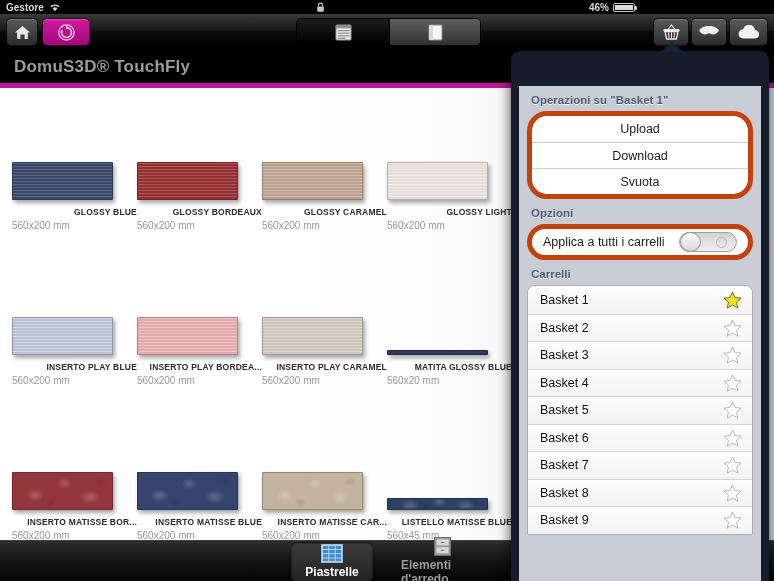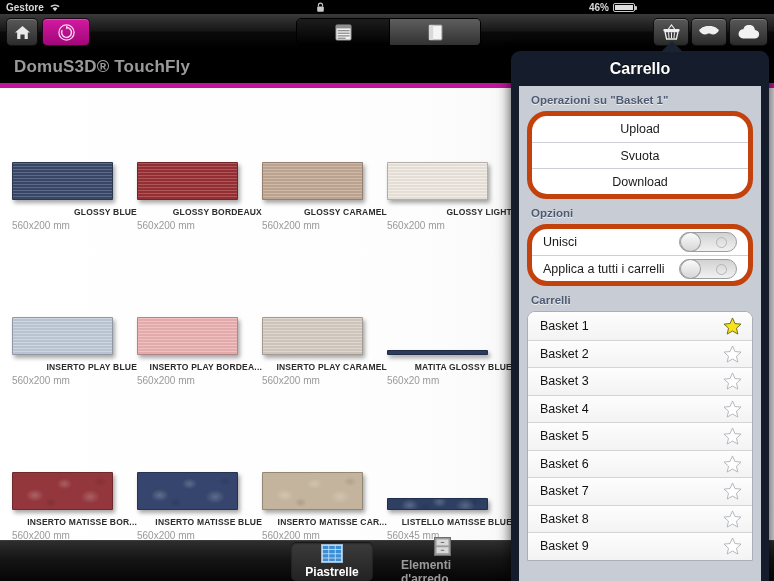--- a/index.html
+++ b/index.html
@@ -431,39 +431,31 @@
           <rect x="6.8" y="5" width="3.4" height="1" fill="#6e6e6e"></rect>
           <rect x="6.8" y="12.8" width="3.4" height="1" fill="#6e6e6e"></rect>
         </svg>
       </span>
       <span class="tl">Elementi d'arredo</span>
     </div>
   </div>
 
   <div class="pop-arrow"></div>
   <div class="popover">
-    <div class="pop-title">Carrello</div>
     <div class="pop-body">
 
       <div class="sec-hdr">Operazioni su "Basket 1"</div>
       <div class="card" id="ops-card">
           <div class="r center">Upload</div>
+          <div class="r center">Download</div>
           <div class="r center">Svuota</div>
-          <div class="r center">Download</div>
         </div>
 
       <div class="sec-hdr">Opzioni</div>
       <div class="card" id="opts-card">
-          <div class="r between">
-            <span>Unisci</span>
-            <span class="switch">
-              <span class="knob"></span>
-              <span class="o"></span>
-            </span>
-          </div>
           <div class="r between">
             <span>Applica a tutti i carrelli</span>
             <span class="switch">
               <span class="knob"></span>
               <span class="o"></span>
             </span>
           </div>
         </div>
 
       <div class="sec-hdr">Carrelli</div>

